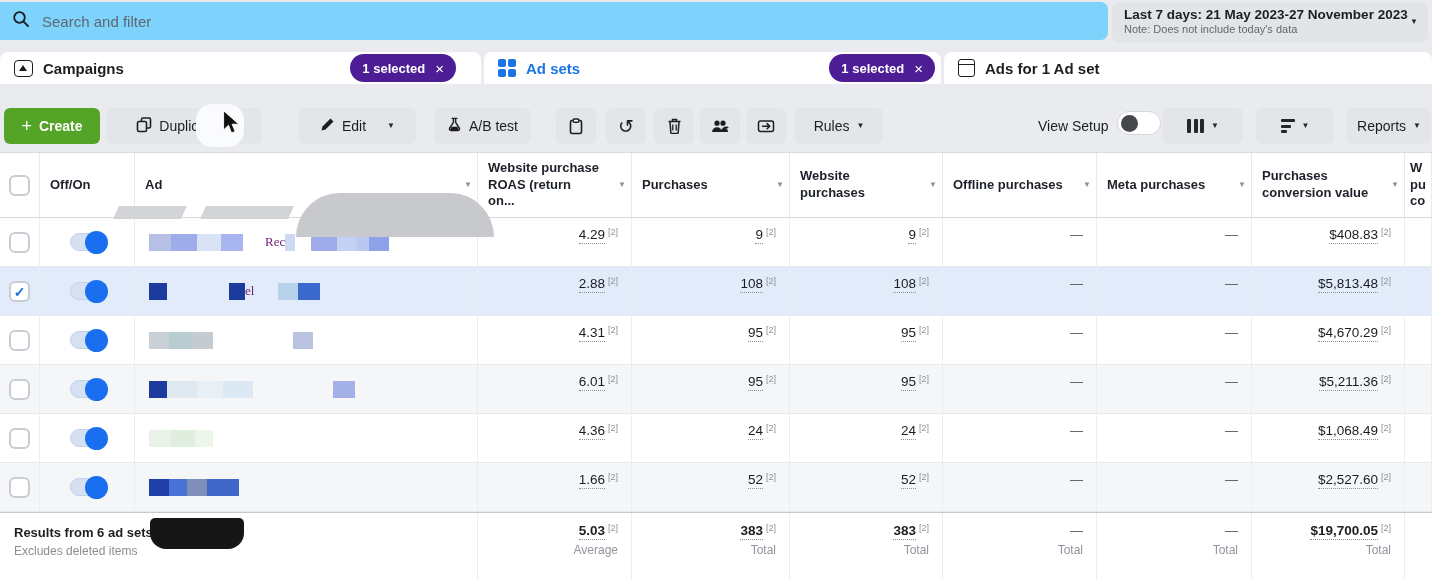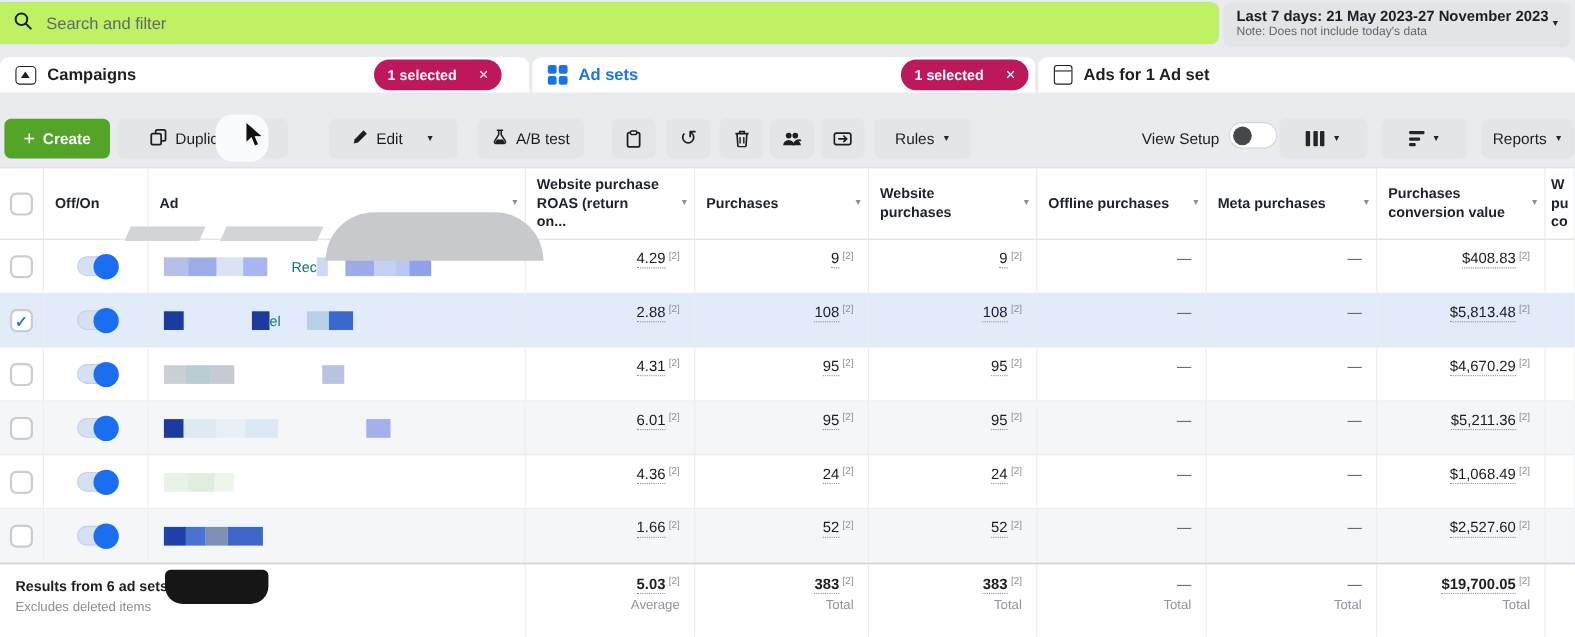--- a/index.html
+++ b/index.html
@@ -1,41 +1,41 @@
 <!DOCTYPE html>
 <html><head>
 <meta charset="utf-8">
 <style>
   * { box-sizing: border-box; margin: 0; padding: 0; }
   html,body { width:1432px; height:579px; overflow:hidden; }
   body { position:relative; font-family:"Liberation Sans", sans-serif; background:#e9ebee; color:#1c1e21; }
 
   
-  .searchbar { position:absolute; left:0; top:2px; width:1108px; height:38px; background:#bef264;
+  .searchbar { position:absolute; left:0; top:2px; width:1108px; height:38px; background:#7dd3fc;
                border-radius:0 8px 8px 0; display:flex; align-items:center; padding-left:12px; box-shadow:0 0 1px rgba(0,0,0,.15); }
   .searchbar .ph { color:#606770; font-size:15px; margin-left:12px; }
   .datebtn { position:absolute; left:1112px; top:2px; width:316px; height:41px; background:#e2e4e8;
              border-radius:8px; padding:5px 26px 0 12px; }
   .datebtn .l1 { font-size:13.5px; font-weight:bold; color:#1c1e21; white-space:nowrap; }
   .datebtn .l2 { font-size:11px; color:#65676b; margin-top:1px; white-space:nowrap; }
   .datebtn .caret { position:absolute; right:10px; top:16px; }
 
   .caretglyph { font-size:8px; color:#242628; line-height:1; }
 
   
   .tabs { position:absolute; top:52px; left:0; width:1432px; height:47px; }
   .tabcard { position:absolute; top:0; height:32px; background:#fff; border-radius:8px 8px 0 0;
              display:flex; align-items:center; padding-left:14px; }
   .tabcard.campaigns { left:0; width:481px; }
   .tabcard.adsets { left:484px; width:457px; }
   .tabcard.ads { left:944px; width:488px; }
   .tablabel { font-size:15px; font-weight:bold; margin-left:10px; }
   .adsets .tablabel { color:#1b74e4; }
-  .pill { margin-left:auto; background:#be185d; color:#fff; border-radius:15px; height:28px;
-          display:flex; align-items:center; padding:0 12px; font-size:13px; font-weight:bold; gap:20px; }
+  .pill { margin-left:auto; background:#4c1d95; color:#fff; border-radius:15px; height:28px;
+          display:flex; align-items:center; padding:0 12px; font-size:13px; font-weight:bold; gap:10px; }
   .campaigns .pill { margin-right:25px; }
   .adsets .pill { margin-right:6px; }
   .pill .x { font-weight:normal; font-size:15px; cursor:default; }
 
   .folder-ic { width:19px; height:17px; border:1.8px solid #1c1e21; border-radius:4px; position:relative; }
   .folder-ic::after { content:""; position:absolute; left:3.5px; top:4px; border-left:4px solid transparent;
                       border-right:4px solid transparent; border-bottom:6px solid #1c1e21; }
   .grid-ic { width:18px; height:18px; display:grid; grid-template-columns:8px 8px; grid-template-rows:8px 8px; gap:2px; }
   .grid-ic span { background:#1b74e4; border-radius:2px; }
   .ads-ic { width:17px; height:18px; border:1.8px solid #1c1e21; border-radius:3px; position:relative; }
@@ -78,21 +78,21 @@
   .tr.alt { background:#f5f6f8; }
   .tr.selected { background:#e1ebfa; }
   .td { position:relative; border-right:1px solid #ebedf0; font-size:13px; }
   .td.val { text-align:right; padding:9px 13px 0 0; color:#191c20; }
   .num { border-bottom:1px dotted #8d9196; padding-bottom:1px; font-size:13.5px; }
   .sup { font-size:9px; color:#8d9095; margin-left:3px; position:relative; top:-4px; }
   .dash { color:#50545a; }
   .td.name { display:flex; align-items:center; padding-left:14px; overflow:hidden; }
   .td.name .block { height:17px; display:inline-block; flex:none; }
   .td.name .gap { display:inline-block; flex:none; }
-  .td.name .frag { color:#0f766e; font-size:13px; flex:none; }
+  .td.name .frag { color:#701a75; font-size:13px; flex:none;font-family:Liberation Serif, serif; }
 
   .cb { position:absolute; left:9px; top:14px; width:21px; height:21px; border:2px solid #c8cdd3;
         border-radius:6px; background:#fff; text-align:center; line-height:18px; font-size:14px; color:#1b74e4; font-weight:bold; }
   .thead .cb { top:22px; }
   .toggle { position:absolute; left:30px; top:15px; width:36px; height:18px; border-radius:9px;
             background:#d5e0f3; border:1px solid #c3d1ea; }
   .toggle .knob { position:absolute; right:-3px; top:-3.5px; width:23px; height:23px; border-radius:50%; background:#1a6ff0; }
 
   .tfoot { display:grid; height:67px; border-top:1px solid #c6cacf; background:#fff; }
   .flab { grid-column:1 / 4; position:relative; padding:12px 0 0 14px; border-right:1px solid #ebedf0; }

